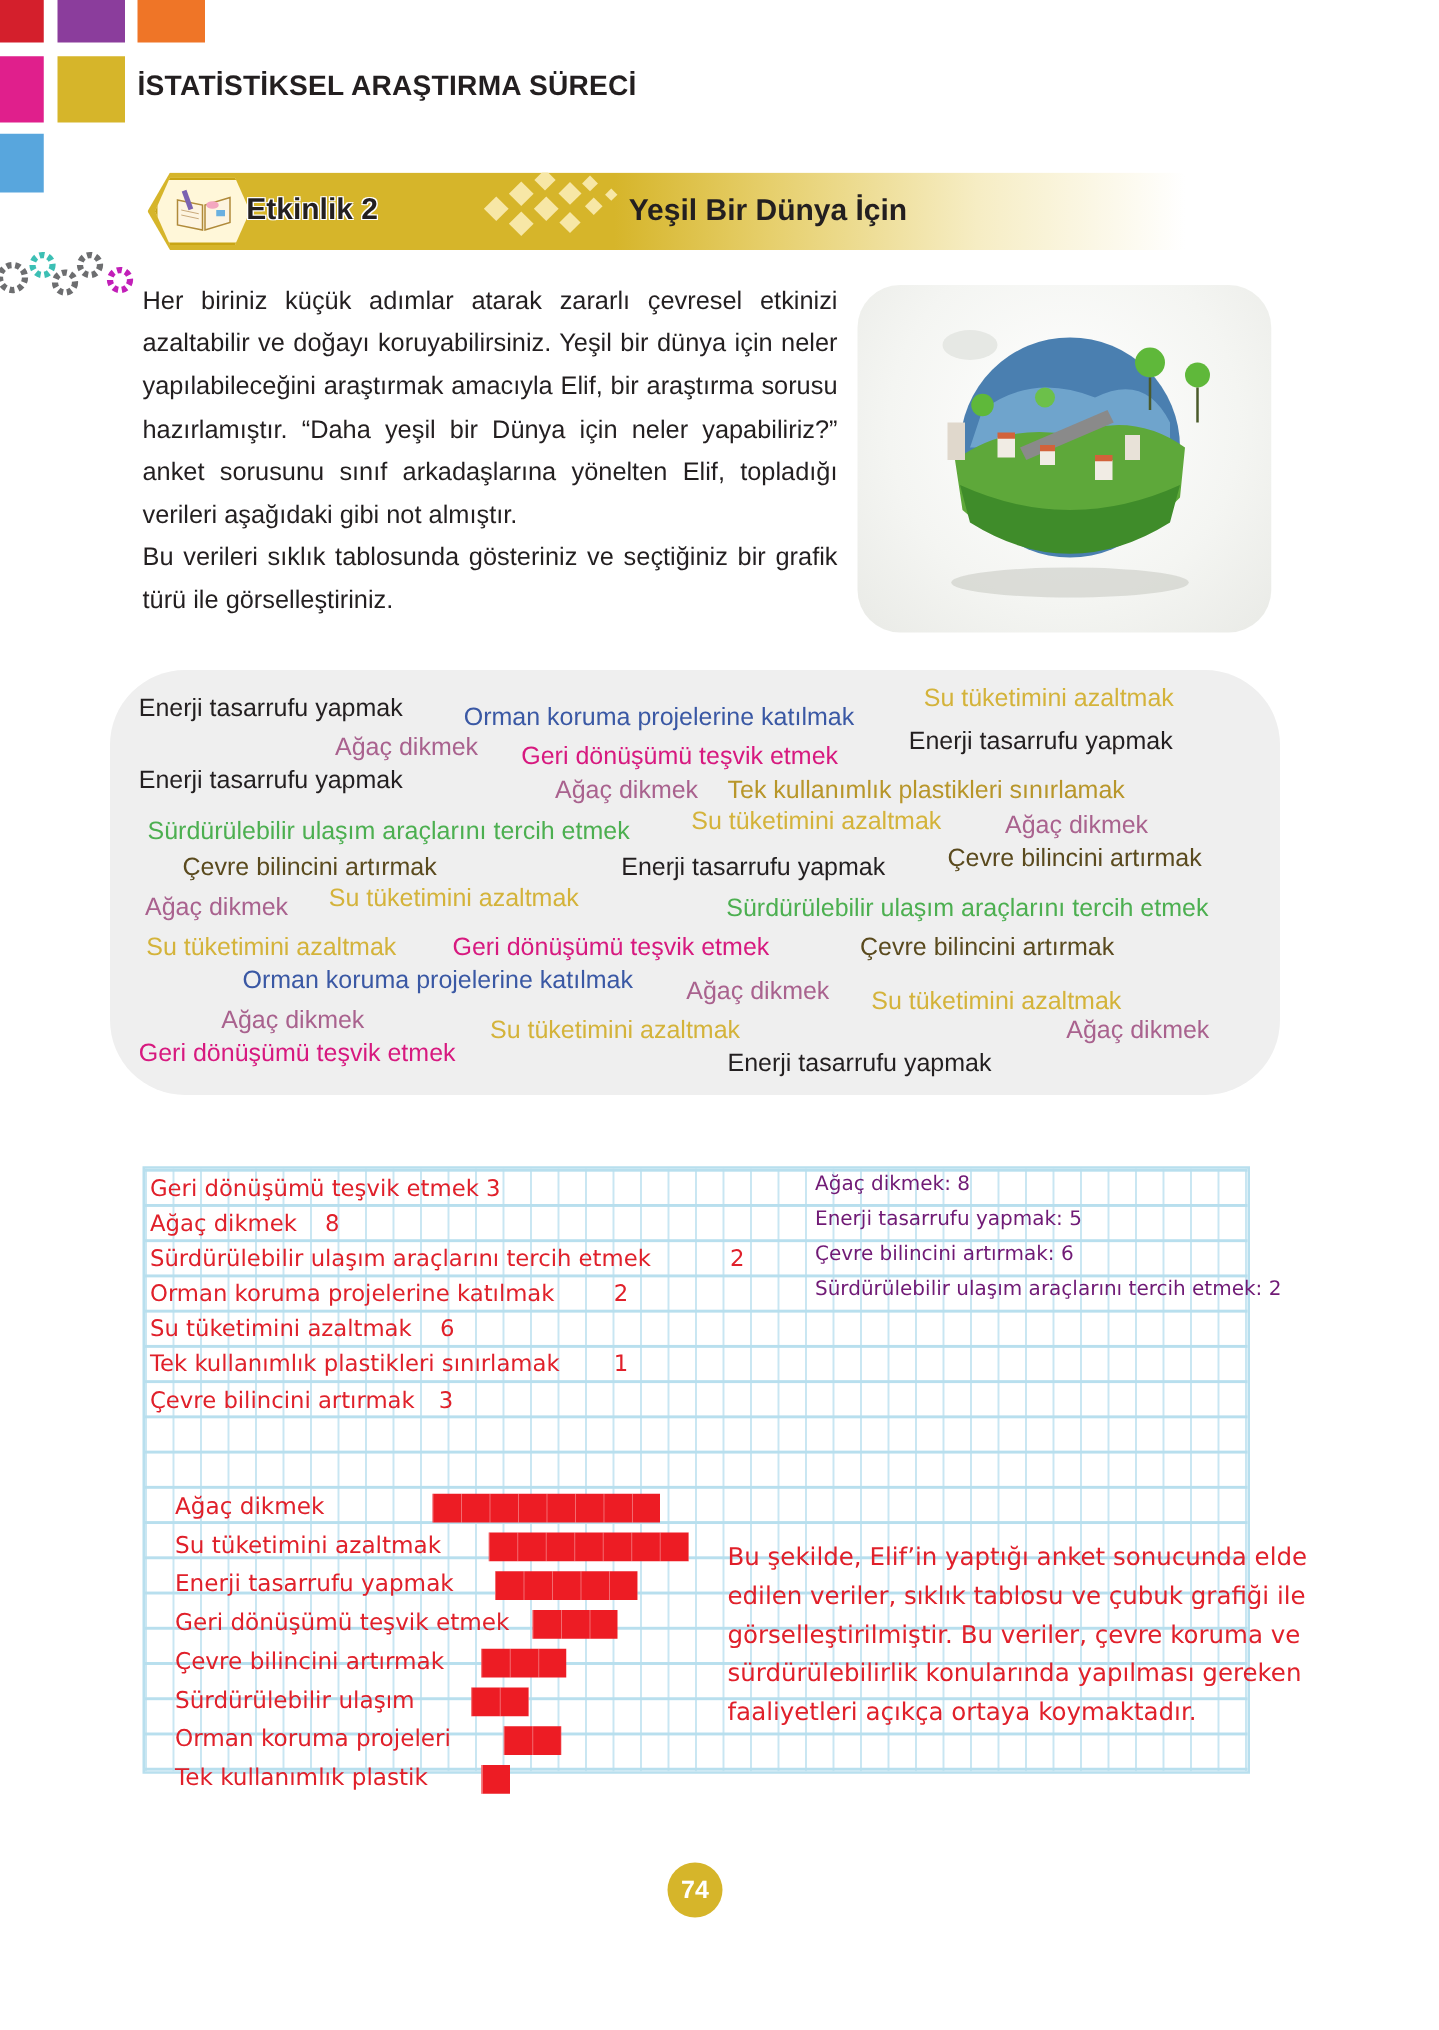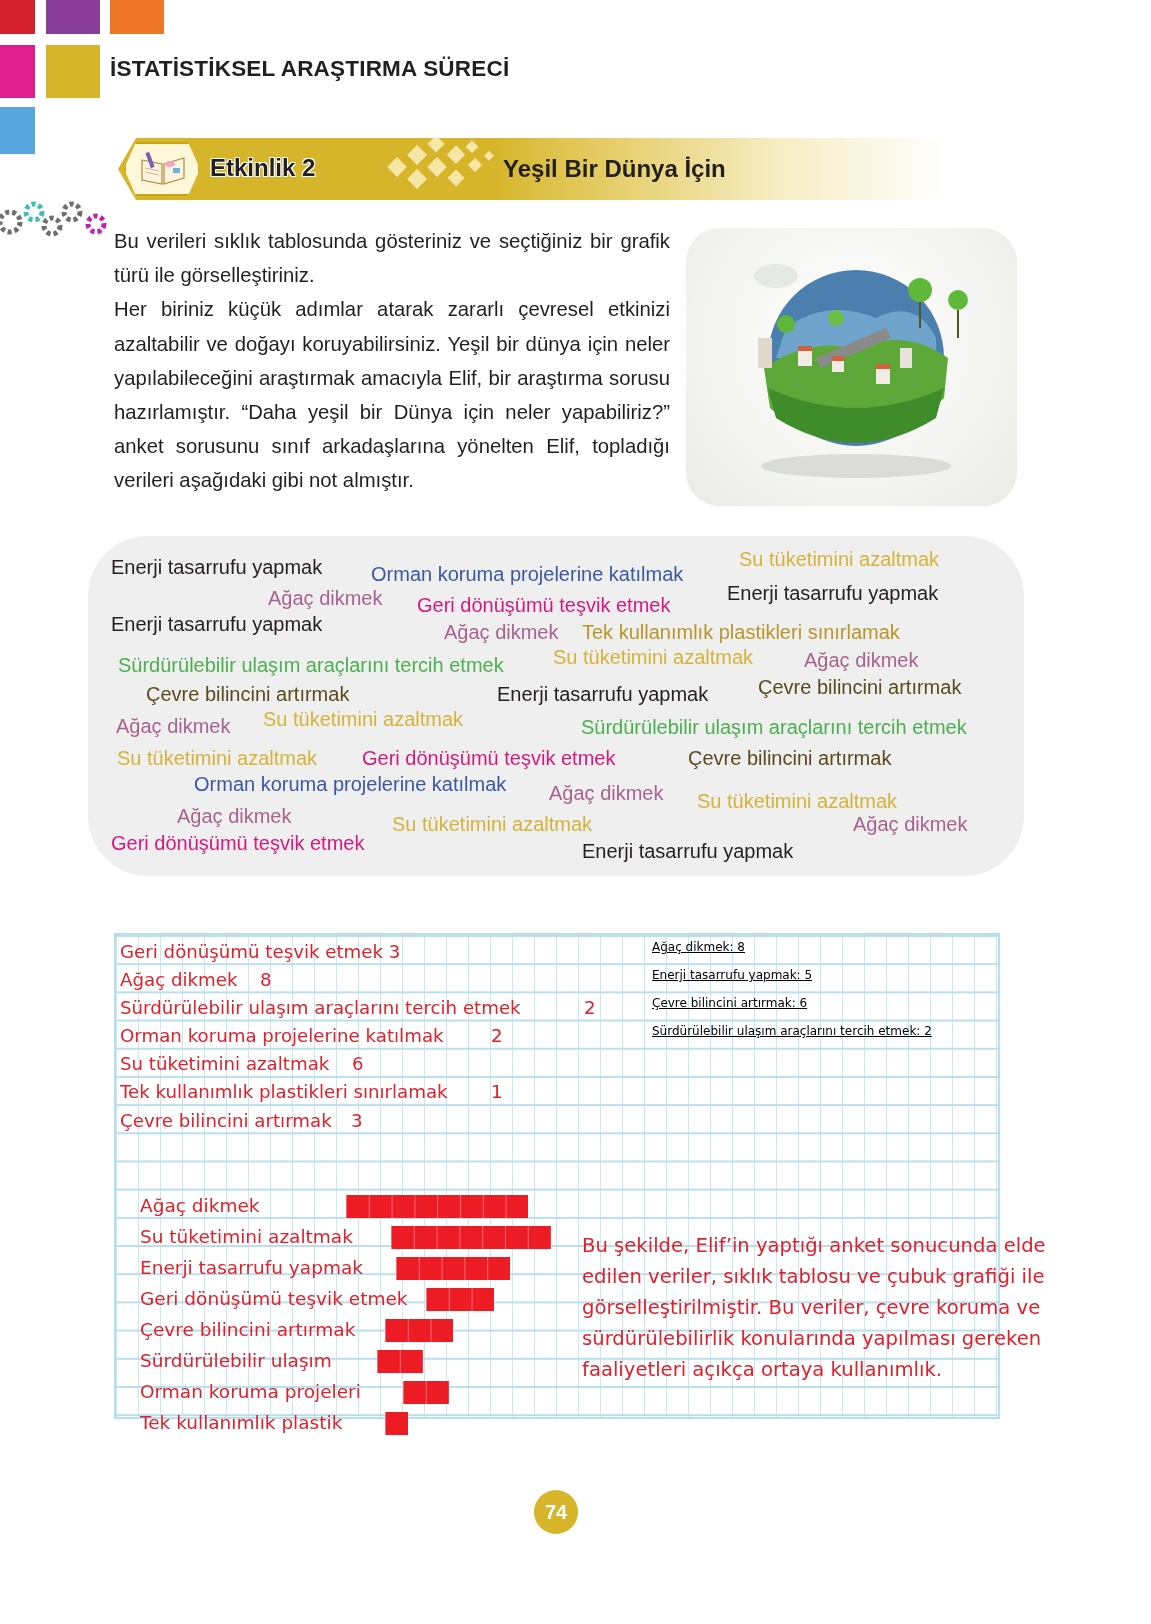--- a/index.html
+++ b/index.html
@@ -9,21 +9,21 @@
   .sq { position: absolute; }
   .unit-title { position: absolute; left: 110px; top: 56px; font-size: 22.5px; font-weight: bold; color: #231f20; letter-spacing: 0.2px; }
 
   .activity-banner { position: absolute; left: 118px; top: 138px; width: 830px; height: 62px; }
   .banner-bar { position: absolute; left: 0; top: 0; width: 830px; height: 62px;
      background: linear-gradient(90deg, #d6b52a 0%, #d6b52a 45%, #e6cf6c 60%, #f6edc4 80%, rgba(255,255,255,0) 100%);
      clip-path: polygon(18px 0, 100% 0, 100% 100%, 18px 100%, 0 50%); }
   .banner-hex { position: absolute; left: 6px; top: 4px; width: 76px; height: 54px; background: #fff7d9;
      clip-path: polygon(12px 0, 64px 0, 76px 50%, 64px 100%, 12px 100%, 0 50%); border: 2px solid #c9a514; }
   .banner-book { position: absolute; left: 22px; top: 12px; width: 46px; height: 36px; }
-  .activity-label { position: absolute; left: 92px; top: 16px; font-size: 24px; font-weight: bold; color: #231f20;
+  .activity-label { position: absolute; left: 79px; top: 16px; font-size: 24px; font-weight: bold; color: #231f20;
      text-shadow: 1px 1px 0 #fff, -1px -1px 0 #fff, 1px -1px 0 #fff, -1px 1px 0 #fff; }
   .diamonds { position: absolute; left: 258px; top: 0px; width: 130px; height: 62px; }
   .activity-title { position: absolute; left: 385px; top: 17px; font-size: 24px; font-weight: bold; color: #231f20; }
 
   .gears { position: absolute; left: 0; top: 196px; width: 115px; height: 50px; }
 
   .intro { position: absolute; left: 114px; top: 224px; width: 556px; font-size: 20.3px; line-height: 34.2px; color: #231f20; text-align: justify; }
   .intro p { margin: 0; }
 
   .globe-card { position: absolute; left: 686px; top: 228px; width: 331px; height: 278px; border-radius: 34px;
@@ -34,21 +34,21 @@
 
   .grid-area { position: absolute; left: 114px; top: 933px; width: 886px; height: 486px;
      background-color: #ffffff;
      background-image:
        linear-gradient(#b8dfee 2px, transparent 2px),
        linear-gradient(90deg, #c9e6f2 1.5px, transparent 1.5px);
      background-size: 100% 28.2px, 22px 100%;
      border: 2px solid #b8dfee; }
   .freq-left { position: absolute; left: 120px; top: 938px; font-family: "DejaVu Sans", sans-serif; font-size: 18.2px; color: #e0202a; }
   .freq-left .row, .freq-right .row { height: 28.1px; line-height: 28px; white-space: nowrap; position: relative; }
-  .freq-right { position: absolute; left: 652px; top: 933px; font-family: "DejaVu Sans", sans-serif; font-size: 12px; color: #000000; text-decoration: underline; }
+  .freq-right { position: absolute; left: 652px; top: 933px; font-family: "DejaVu Sans", sans-serif; font-size: 16px; color: #701a75; }
 
   .bar-chart { position: absolute; left: 140px; top: 1192px; }
   .bar-row { position: absolute; height: 31px; }
   .bar-label { position: absolute; left: 0; top: 0; font-family: "DejaVu Sans", sans-serif; font-size: 18.5px; color: #e0202a; white-space: nowrap; line-height: 28px; }
   .bar { position: absolute; top: 3px; height: 23px; background: #ed1c24;
      background-image: linear-gradient(90deg, rgba(255,255,255,0.35) 1px, transparent 1px); background-size: 23px 100%; }
 
   .conclusion { position: absolute; left: 582px; top: 1230px; width: 500px; font-family: "DejaVu Sans", sans-serif; font-size: 19.6px; line-height: 31px; color: #e0202a; }
 
   .page-number { position: absolute; left: 534px; top: 1490px; width: 44px; height: 44px; border-radius: 50%; background: #d6b52a; color: #ffffff; font-weight: bold; font-size: 20px; text-align: center; line-height: 44px; }
@@ -99,22 +99,22 @@
   <g fill="none" stroke-width="5">
     <circle cx="10" cy="26" r="10" stroke="#6d6e70" stroke-dasharray="4 3"></circle>
     <circle cx="34" cy="16" r="8" stroke="#3cbfb4" stroke-dasharray="4 3"></circle>
     <circle cx="52" cy="30" r="8" stroke="#6d6e70" stroke-dasharray="4 3"></circle>
     <circle cx="72" cy="16" r="8" stroke="#6d6e70" stroke-dasharray="4 3"></circle>
     <circle cx="96" cy="28" r="8" stroke="#c21fb8" stroke-dasharray="4 3"></circle>
   </g>
 </svg>
 
 <div class="intro">
+  <p>Her biriniz küçük adımlar atarak zararlı çevresel etkinizi azaltabilir ve doğayı koruyabilirsiniz. Yeşil bir dünya için neler yapılabileceğini araştırmak amacıyla Elif, bir araştırma sorusu hazırlamıştır. “Daha yeşil bir Dünya için neler yapabiliriz?” anket sorusunu sınıf arkadaşlarına yönelten Elif, topladığı verileri aşağıdaki gibi not almıştır.</p>
   <p>Bu verileri sıklık tablosunda gösteriniz ve seçtiğiniz bir grafik türü ile görselleştiriniz.</p>
-  <p>Her biriniz küçük adımlar atarak zararlı çevresel etkinizi azaltabilir ve doğayı koruyabilirsiniz. Yeşil bir dünya için neler yapılabileceğini araştırmak amacıyla Elif, bir araştırma sorusu hazırlamıştır. “Daha yeşil bir Dünya için neler yapabiliriz?” anket sorusunu sınıf arkadaşlarına yönelten Elif, topladığı verileri aşağıdaki gibi not almıştır.</p>
 </div>
 
 <div class="globe-card">
   <svg width="331" height="278" viewBox="0 0 331 278">
     <ellipse cx="170" cy="238" rx="95" ry="12" fill="#c9cbc5" opacity="0.6"></ellipse>
     <circle cx="170" cy="130" r="88" fill="#4a7fb0"></circle>
     <path d="M100 100 Q140 70 190 90 Q230 70 250 110 L250 130 L90 130 Z" fill="#7fb4d9" opacity="0.7"></path>
     <path d="M78 140 Q120 110 170 120 Q220 100 262 130 L258 170 Q220 210 170 214 Q118 212 84 180 Z" fill="#5ea83a"></path>
     <path d="M82 160 Q170 200 258 160 L250 190 Q170 240 90 190 Z" fill="#3f8c2a"></path>
     <path d="M130 130 L200 100 L205 110 L135 140 Z" fill="#8a8a8a"></path>
@@ -216,15 +216,15 @@
     <div class="bar-row" style="top: 186px; left: 0px;">
       <div class="bar-label">Orman koruma projeleri</div>
       <div class="bar" style="left: 263px; width: 45.6px; background: linear-gradient(90deg, rgba(255, 255, 255, 0.35) 1px, transparent 1px) 0% 0% / 22.8px 100% rgb(237, 28, 36);"></div>
     </div>
     <div class="bar-row" style="top: 217px; left: 0px;">
       <div class="bar-label">Tek kullanımlık plastik</div>
       <div class="bar" style="left: 245px; width: 22.8px; background: linear-gradient(90deg, rgba(255, 255, 255, 0.35) 1px, transparent 1px) 0% 0% / 22.8px 100% rgb(237, 28, 36);"></div>
     </div>
   </div>
 
-<div class="conclusion">Bu şekilde, Elif’in yaptığı anket sonucunda elde edilen veriler, sıklık tablosu ve çubuk grafiği ile görselleştirilmiştir. Bu veriler, çevre koruma ve sürdürülebilirlik konularında yapılması gereken faaliyetleri açıkça ortaya kullanımlık.</div>
+<div class="conclusion">Bu şekilde, Elif’in yaptığı anket sonucunda elde edilen veriler, sıklık tablosu ve çubuk grafiği ile görselleştirilmiştir. Bu veriler, çevre koruma ve sürdürülebilirlik konularında yapılması gereken faaliyetleri açıkça ortaya koymaktadır.</div>
 
 <div class="page-number">74</div>
 
 </body></html>

